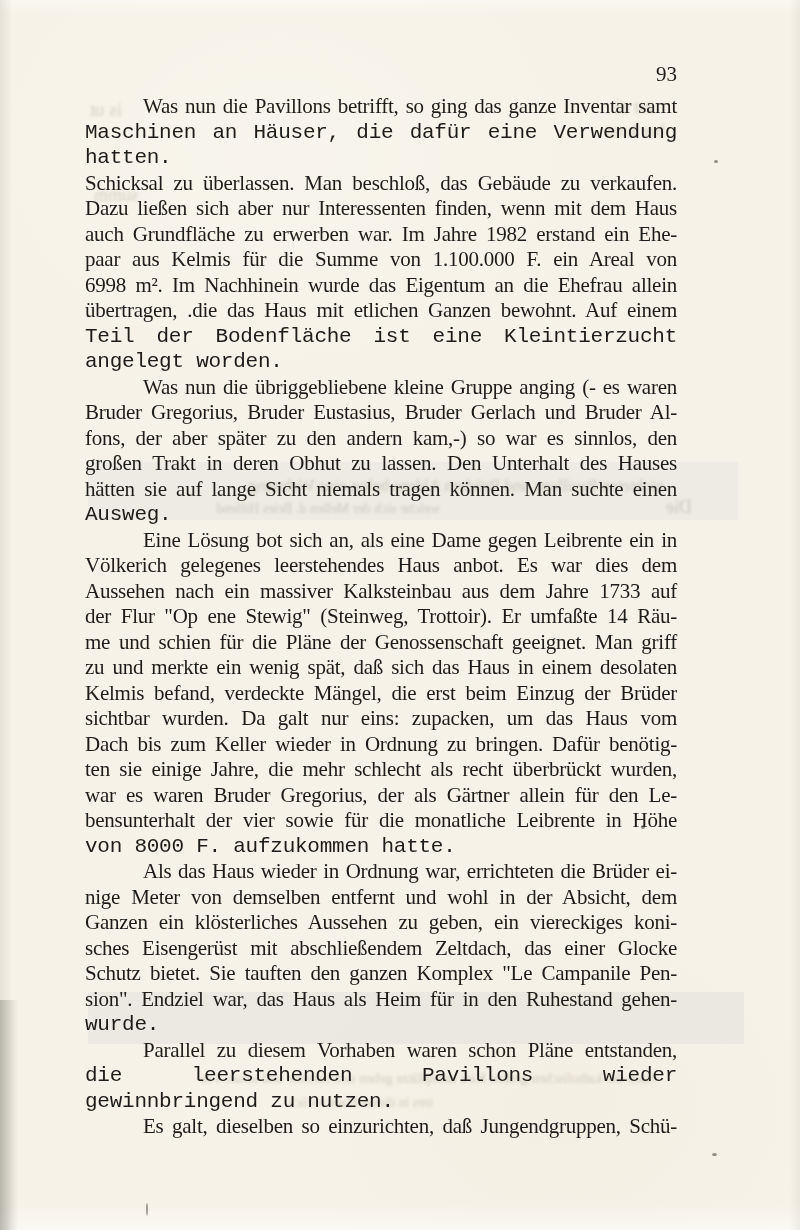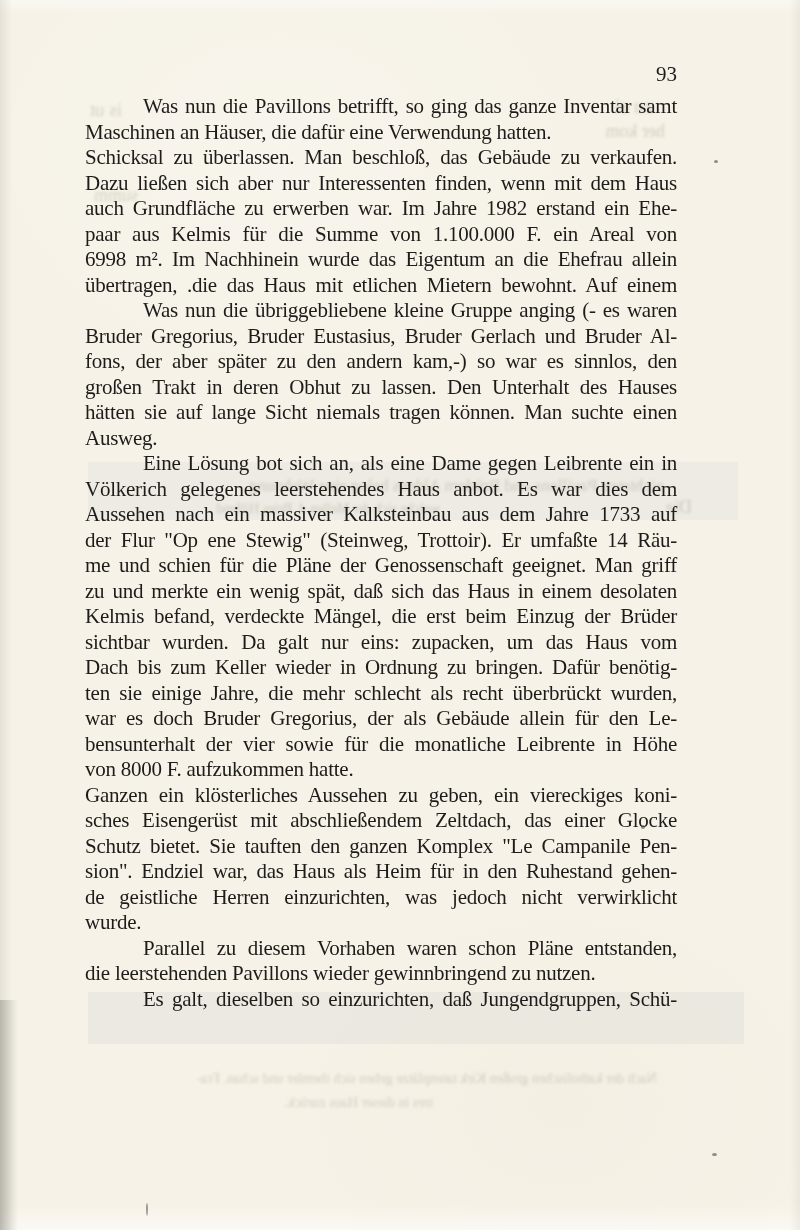--- a/index.html
+++ b/index.html
@@ -61,21 +61,21 @@
   .line {
     font-size: 21px;
     line-height: 25.5px;
     letter-spacing: -0.25px;
     color: var(--ink, #1e1c1a);
     text-align: justify;
     text-align-last: justify;
     white-space: normal;
   }
   .line.first { text-indent: 58px; }
-  .line.last { text-align-last: left; }
+  .line.last { text-align-last: left; font-family: Liberation Mono, monospace; }
 
   .bleed {
     position: absolute;
     color: var(--bleed, #9a9a85);
     opacity: 0.40;
     filter: blur(1.6px);
     transform: scaleX(-1);
     white-space: nowrap;
     overflow: hidden;
     pointer-events: none;
@@ -111,45 +111,47 @@
 
   <div class="page-number">93</div>
   <div class="text-block" id="text-block">
       <div class="line first">Was nun die Pavillons betrifft, so ging das ganze Inventar samt</div>
       <div class="line last">Maschinen an Häuser, die dafür eine Verwendung hatten.</div>
       <div class="line">Schicksal zu überlassen. Man beschloß, das Gebäude zu verkaufen.</div>
       <div class="line">Dazu ließen sich aber nur Interessenten finden, wenn mit dem Haus</div>
       <div class="line">auch Grundfläche zu erwerben war. Im Jahre 1982 erstand ein Ehe-</div>
       <div class="line">paar aus Kelmis für die Summe von 1.100.000 F. ein Areal von</div>
       <div class="line">6998 m². Im Nachhinein wurde das Eigentum an die Ehefrau allein</div>
-      <div class="line">übertragen, .die das Haus mit etlichen Mietern bewohnt. Auf einem</div>
+      <div class="line">übertragen, .die das Haus mit etlichen Ganzen bewohnt. Auf einem</div>
+      <div class="line last">Teil der Bodenfläche ist eine Kleintierzucht angelegt worden.</div>
       <div class="line first">Was nun die übriggebliebene kleine Gruppe anging (- es waren</div>
       <div class="line">Bruder Gregorius, Bruder Eustasius, Bruder Gerlach und Bruder Al-</div>
       <div class="line">fons, der aber später zu den andern kam,-) so war es sinnlos, den</div>
       <div class="line">großen Trakt in deren Obhut zu lassen. Den Unterhalt des Hauses</div>
       <div class="line">hätten sie auf lange Sicht niemals tragen können. Man suchte einen</div>
       <div class="line last">Ausweg.</div>
       <div class="line first">Eine Lösung bot sich an, als eine Dame gegen Leibrente ein in</div>
       <div class="line">Völkerich gelegenes leerstehendes Haus anbot. Es war dies dem</div>
       <div class="line">Aussehen nach ein massiver Kalksteinbau aus dem Jahre 1733 auf</div>
       <div class="line">der Flur "Op ene Stewig" (Steinweg, Trottoir). Er umfaßte 14 Räu-</div>
       <div class="line">me und schien für die Pläne der Genossenschaft geeignet. Man griff</div>
       <div class="line">zu und merkte ein wenig spät, daß sich das Haus in einem desolaten</div>
       <div class="line">Kelmis befand, verdeckte Mängel, die erst beim Einzug der Brüder</div>
       <div class="line">sichtbar wurden. Da galt nur eins: zupacken, um das Haus vom</div>
       <div class="line">Dach bis zum Keller wieder in Ordnung zu bringen. Dafür benötig-</div>
       <div class="line">ten sie einige Jahre, die mehr schlecht als recht überbrückt wurden,</div>
-      <div class="line">war es doch Bruder Gregorius, der als Gebäude allein für den Le-</div>
+      <div class="line">war es waren Bruder Gregorius, der als Gärtner allein für den Le-</div>
       <div class="line">bensunterhalt der vier sowie für die monatliche Leibrente in Höhe</div>
       <div class="line last">von 8000 F. aufzukommen hatte.</div>
+      <div class="line first">Als das Haus wieder in Ordnung war, errichteten die Brüder ei-</div>
+      <div class="line">nige Meter von demselben entfernt und wohl in der Absicht, dem</div>
       <div class="line">Ganzen ein klösterliches Aussehen zu geben, ein viereckiges koni-</div>
       <div class="line">sches Eisengerüst mit abschließendem Zeltdach, das einer Glocke</div>
       <div class="line">Schutz bietet. Sie tauften den ganzen Komplex "Le Campanile Pen-</div>
       <div class="line">sion". Endziel war, das Haus als Heim für in den Ruhestand gehen-</div>
-      <div class="line">de geistliche Herren einzurichten, was jedoch nicht verwirklicht</div>
       <div class="line last">wurde.</div>
       <div class="line first">Parallel zu diesem Vorhaben waren schon Pläne entstanden,</div>
       <div class="line last">die leerstehenden Pavillons wieder gewinnbringend zu nutzen.</div>
       <div class="line first">Es galt, dieselben so einzurichten, daß Jungendgruppen, Schü-</div>
     </div>
 
   <div id="specks">
       <div class="speck" style="left: 714px; top: 160px; width: 4px; height: 3px;"></div>
       <div class="speck" style="left: 641px; top: 825px; width: 4px; height: 4px;"></div>
       <div class="speck" style="left: 712px; top: 1153px; width: 5px; height: 3px;"></div>

